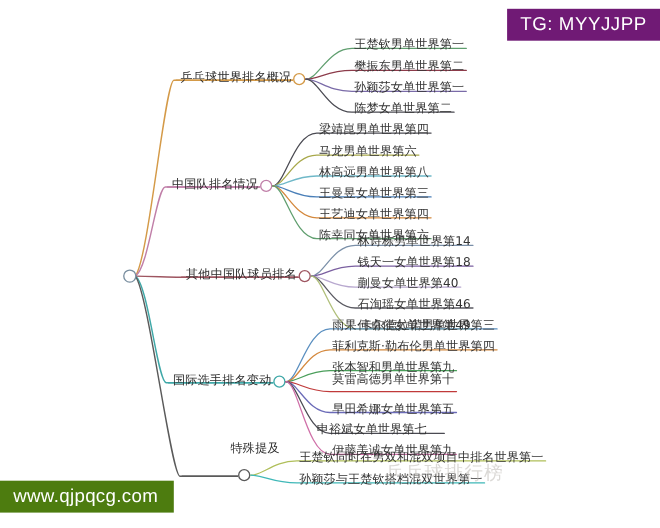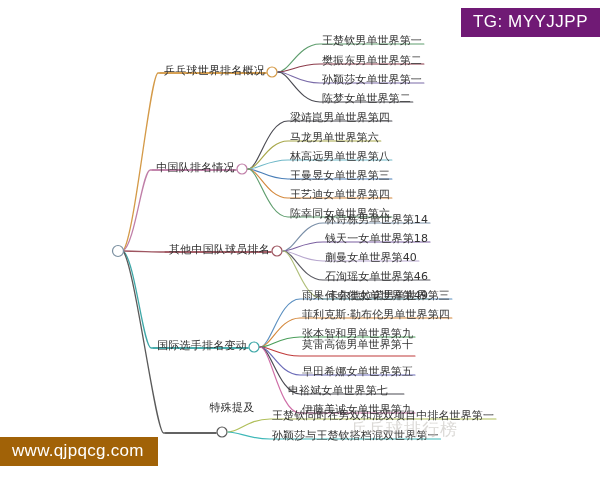--- a/index.html
+++ b/index.html
@@ -58,21 +58,21 @@
     color: #ffffff;
     font-size: 17px;
     padding: 4px 12px 5px 12px;
     letter-spacing: 0.5px;
     font-family: "Liberation Sans", sans-serif;
   }
   .watermark-site {
     position: absolute;
     left: 0px;
     bottom: 14px;
-    background: #a16207;
+    background: #4d7c0f;
     color: #ffffff;
     font-size: 17px;
     padding: 4px 14px 5px 12px;
     letter-spacing: 0.3px;
     font-family: "Liberation Sans", sans-serif;
   }
   .watermark-faint {
     position: absolute;
     left: 350px;
     top: 418px;

